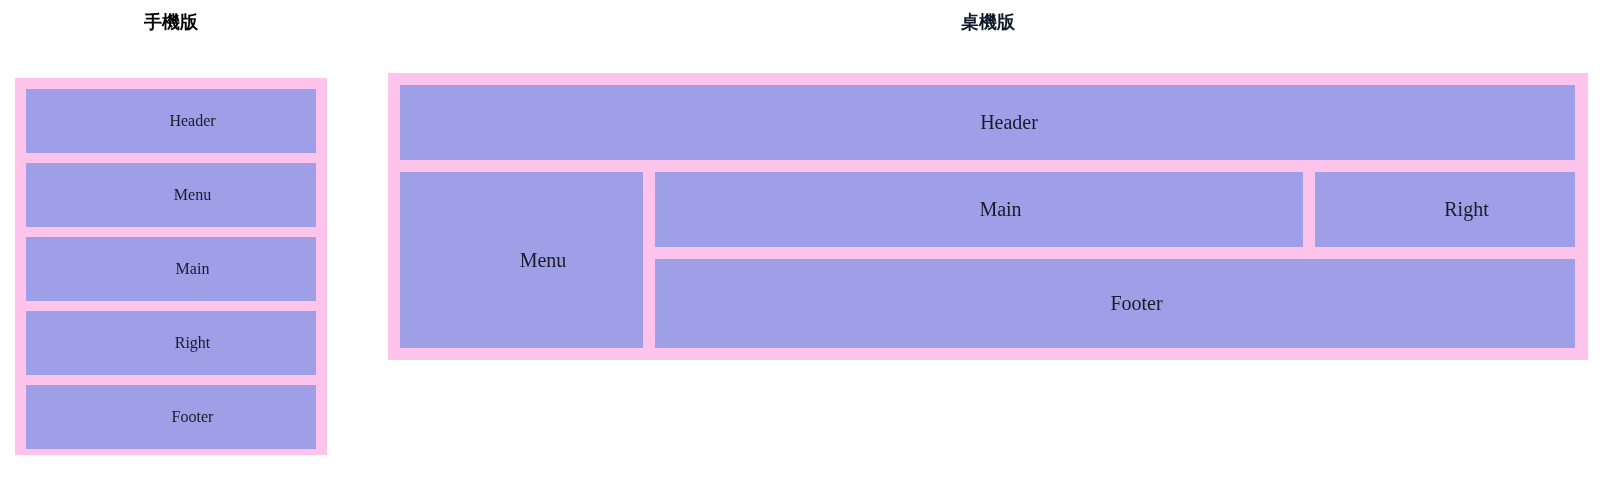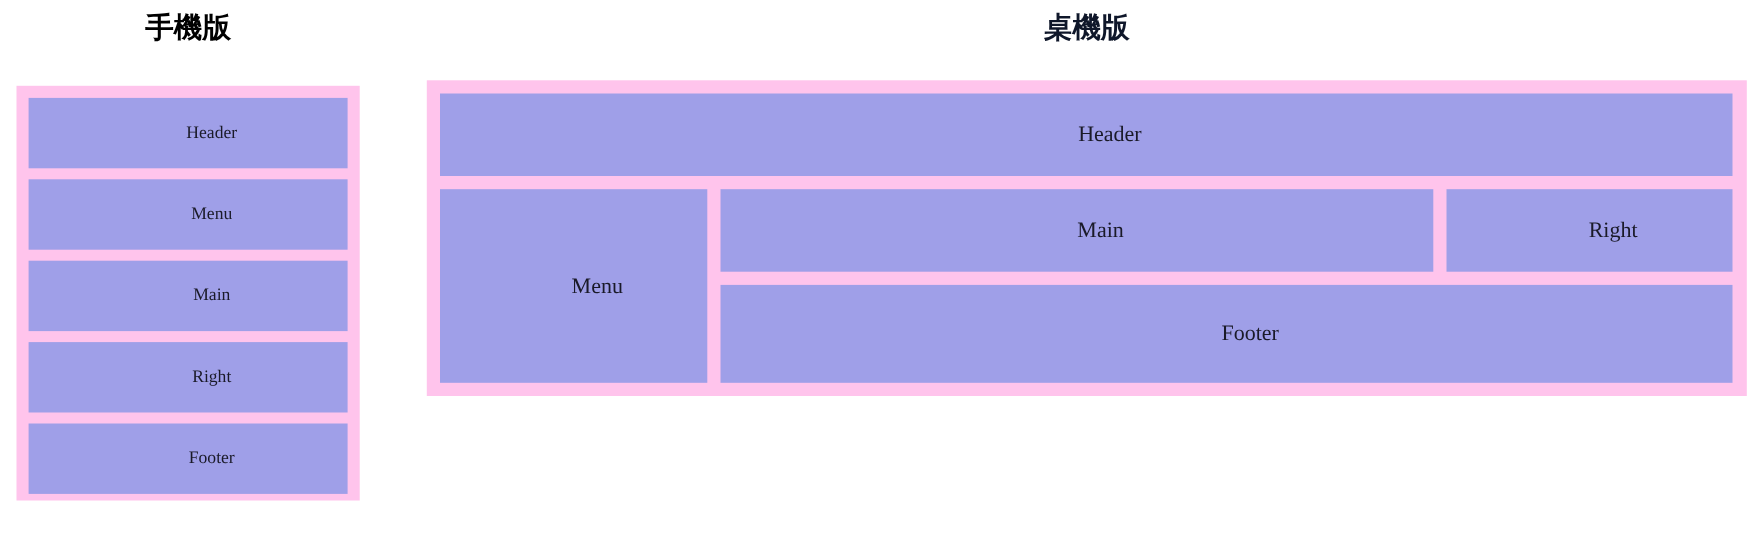--- a/index.html
+++ b/index.html
@@ -13,21 +13,21 @@
     position: relative;
     overflow: hidden;
     font-family: "Liberation Serif", "DejaVu Serif", serif;
   }
 
   
   .title {
     position: absolute;
     font-family: "DejaVu Sans", "Liberation Sans", sans-serif;
     font-weight: bold;
-    font-size: 26px;
+    font-size: 18px;
     color: #000000;
     line-height: 1;
     white-space: nowrap;
     text-align: center;
   }
   #mobile-title { left: 0px;   top: 13px; width: 342px; }
   #desktop-title{ left: 388px; top: 13px; width: 1200px; }
 
   
   .frame {

